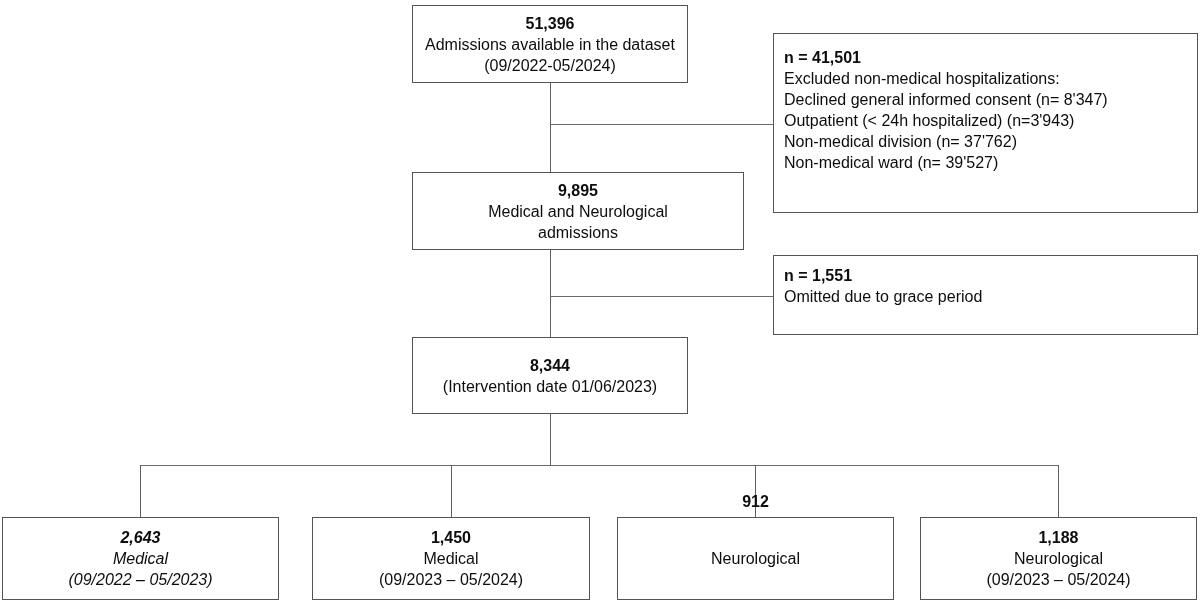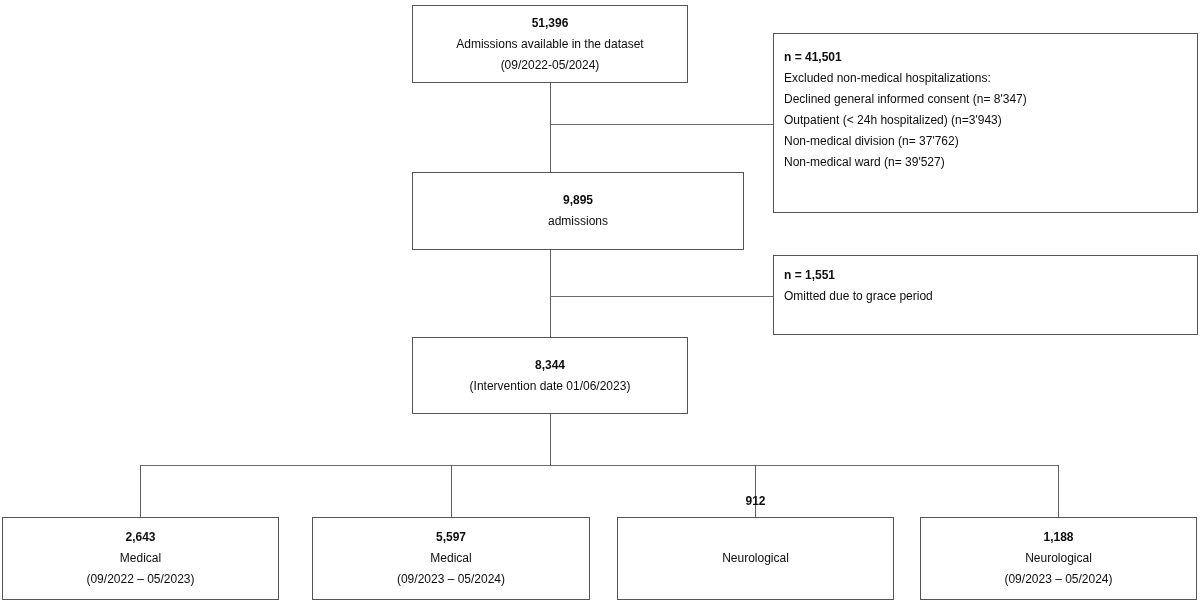--- a/index.html
+++ b/index.html
@@ -14,21 +14,21 @@
     background: #ffffff;
     font-family: "Liberation Sans", sans-serif;
     color: #0d0d0d;
     overflow: hidden;
   }
   .box {
     position: absolute;
     box-sizing: border-box;
     border: 1px solid #545454;
     background: #ffffff;
-    font-size: 12px;
+    font-size: 16px;
     line-height: 21px;
   }
   .box.center {
     display: flex;
     flex-direction: column;
     justify-content: center;
     align-items: center;
     text-align: center;
   }
   .box.note {
@@ -78,41 +78,42 @@
     <div class="count">n = 41,501</div>
     <div>Excluded non-medical hospitalizations:</div>
     <div>Declined general informed consent (n= 8'347)</div>
     <div>Outpatient (&lt; 24h hospitalized) (n=3'943)</div>
     <div>Non-medical division (n= 37'762)</div>
     <div>Non-medical ward (n= 39'527)</div>
   </div>
 
   <div class="box center" style="left:412px; top:172px; width:332px; height:78px;">
     <div class="count">9,895</div>
+    <div>Medical and Neurological</div>
     <div>admissions</div>
   </div>
 
   <div class="box note small" style="left:773px; top:255px; width:425px; height:80px;">
     <div class="count">n = 1,551</div>
     <div>Omitted due to grace period</div>
   </div>
 
   <div class="box center" style="left:412px; top:337px; width:276px; height:77px;">
     <div class="count">8,344</div>
     <div>(Intervention date 01/06/2023)</div>
   </div>
 
-  <div class="box center" style="left:2px; top:517px; width:277px; height:83px;">
+  <div class="box center" style="left:2px; top:517px; width:277px; height:83px;font-style:italic;">
     <div class="count">2,643</div>
     <div>Medical</div>
     <div>(09/2022 – 05/2023)</div>
   </div>
 
   <div class="box center" style="left:312px; top:517px; width:278px; height:83px;">
-    <div class="count">5,597</div>
+    <div class="count">1,450</div>
     <div>Medical</div>
     <div>(09/2023 – 05/2024)</div>
   </div>
 
   <div class="box center" style="left:617px; top:517px; width:277px; height:83px;gap:36px;">
     <div class="count">912</div>
     <div>Neurological</div>
     <div>(09/2022 – 05/2023)</div>
   </div>
 

